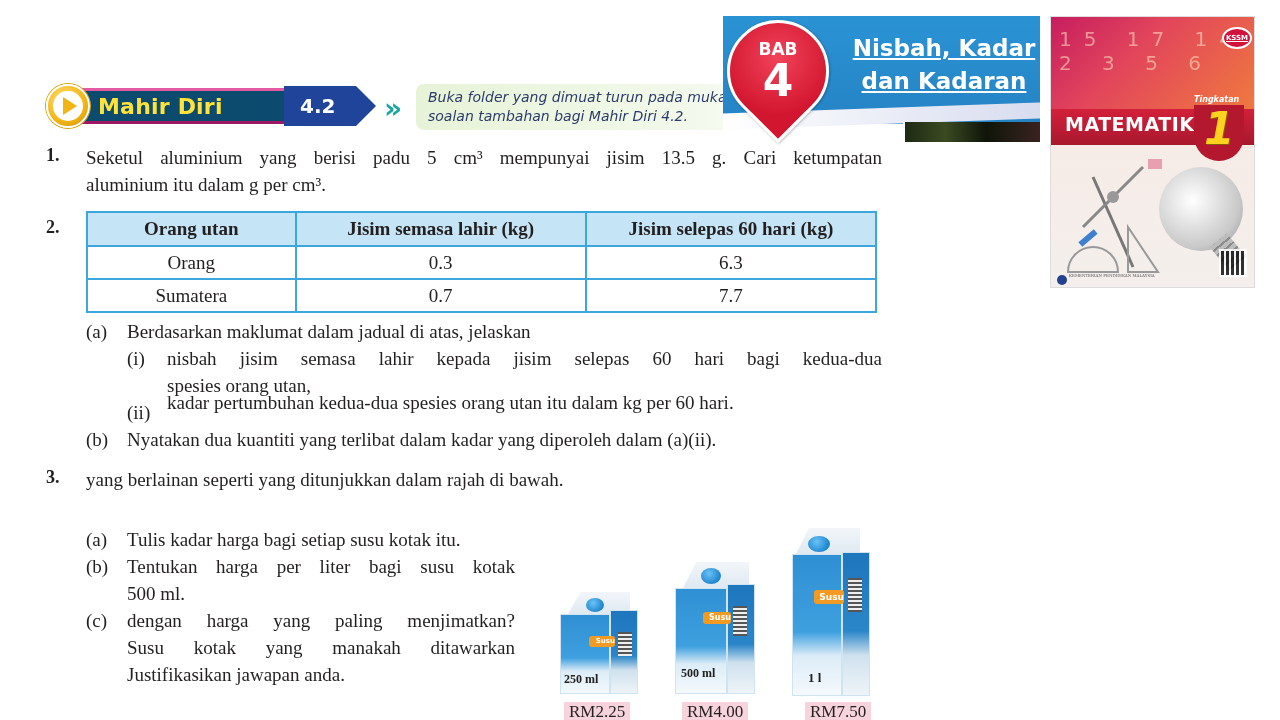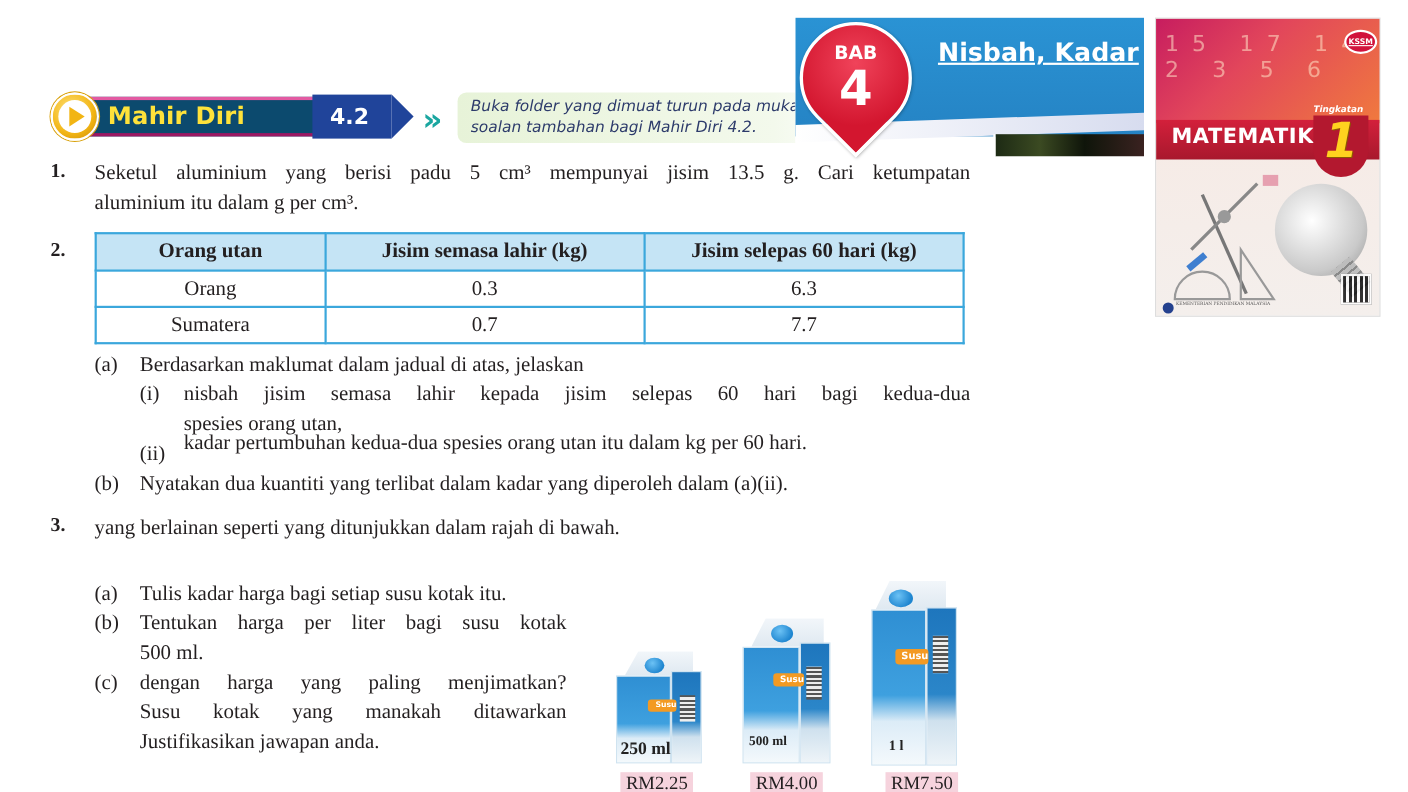--- a/index.html
+++ b/index.html
@@ -99,20 +99,21 @@
     <div>soalan tambahan bagi  Mahir Diri 4.2.</div>
   </div>
 </div>
 
 <div class="bab-box">
   <div class="bab-blue"></div>
   <div class="bab-strip"></div>
   <div class="bab-photo"></div>
   <div class="bab-title">
     <div>Nisbah, Kadar</div>
+    <div>dan Kadaran</div>
   </div>
 </div>
 <div class="bab-pin"></div>
 <div class="bab-label">
   <span class="bab-word">BAB</span>
   <span class="bab-no">4</span>
 </div>
 
 <div class="cover">
   <div class="cover-top"></div>
@@ -198,21 +199,21 @@
   <span>Justifikasikan jawapan anda.</span>
 </div>
 
 <div class="carton" style="left:560px; top:592px; width:80px; height:106px;">
   <div class="c-roof" style="left:8px; top:0; width:62px; height:22px;"></div>
   <div class="c-cap" style="left:26px; top:6px; width:18px; height:14px;"></div>
   <div class="c-front" style="left:0; top:22px; width:50px; height:80px;"></div>
   <div class="c-side" style="left:50px; top:18px; width:28px; height:84px;"></div>
   <div class="c-label" style="left:15px; top:44px; width:26px; height:11px; font-size:7px; line-height:11px;">Susu</div>
   <div class="c-bars" style="left:58px; top:40px; width:14px; height:24px;"></div>
-  <div class="c-vol" style="left:4px; top:80px; font-size:16px;">250 ml</div>
+  <div class="c-vol" style="left:4px; top:80px; font-size:12px;">250 ml</div>
 </div>
 <div class="price" style="left:564px;">RM2.25</div>
 
 <div class="carton" style="left:675px; top:562px; width:82px; height:136px;">
   <div class="c-roof" style="left:8px; top:0; width:66px; height:26px;"></div>
   <div class="c-cap" style="left:26px; top:6px; width:20px; height:16px;"></div>
   <div class="c-front" style="left:0; top:26px; width:52px; height:106px;"></div>
   <div class="c-side" style="left:52px; top:22px; width:28px; height:110px;"></div>
   <div class="c-label" style="left:14px; top:50px; width:28px; height:12px; font-size:8px; line-height:12px;">Susu</div>
   <div class="c-bars" style="left:58px; top:44px; width:14px; height:30px;"></div>

